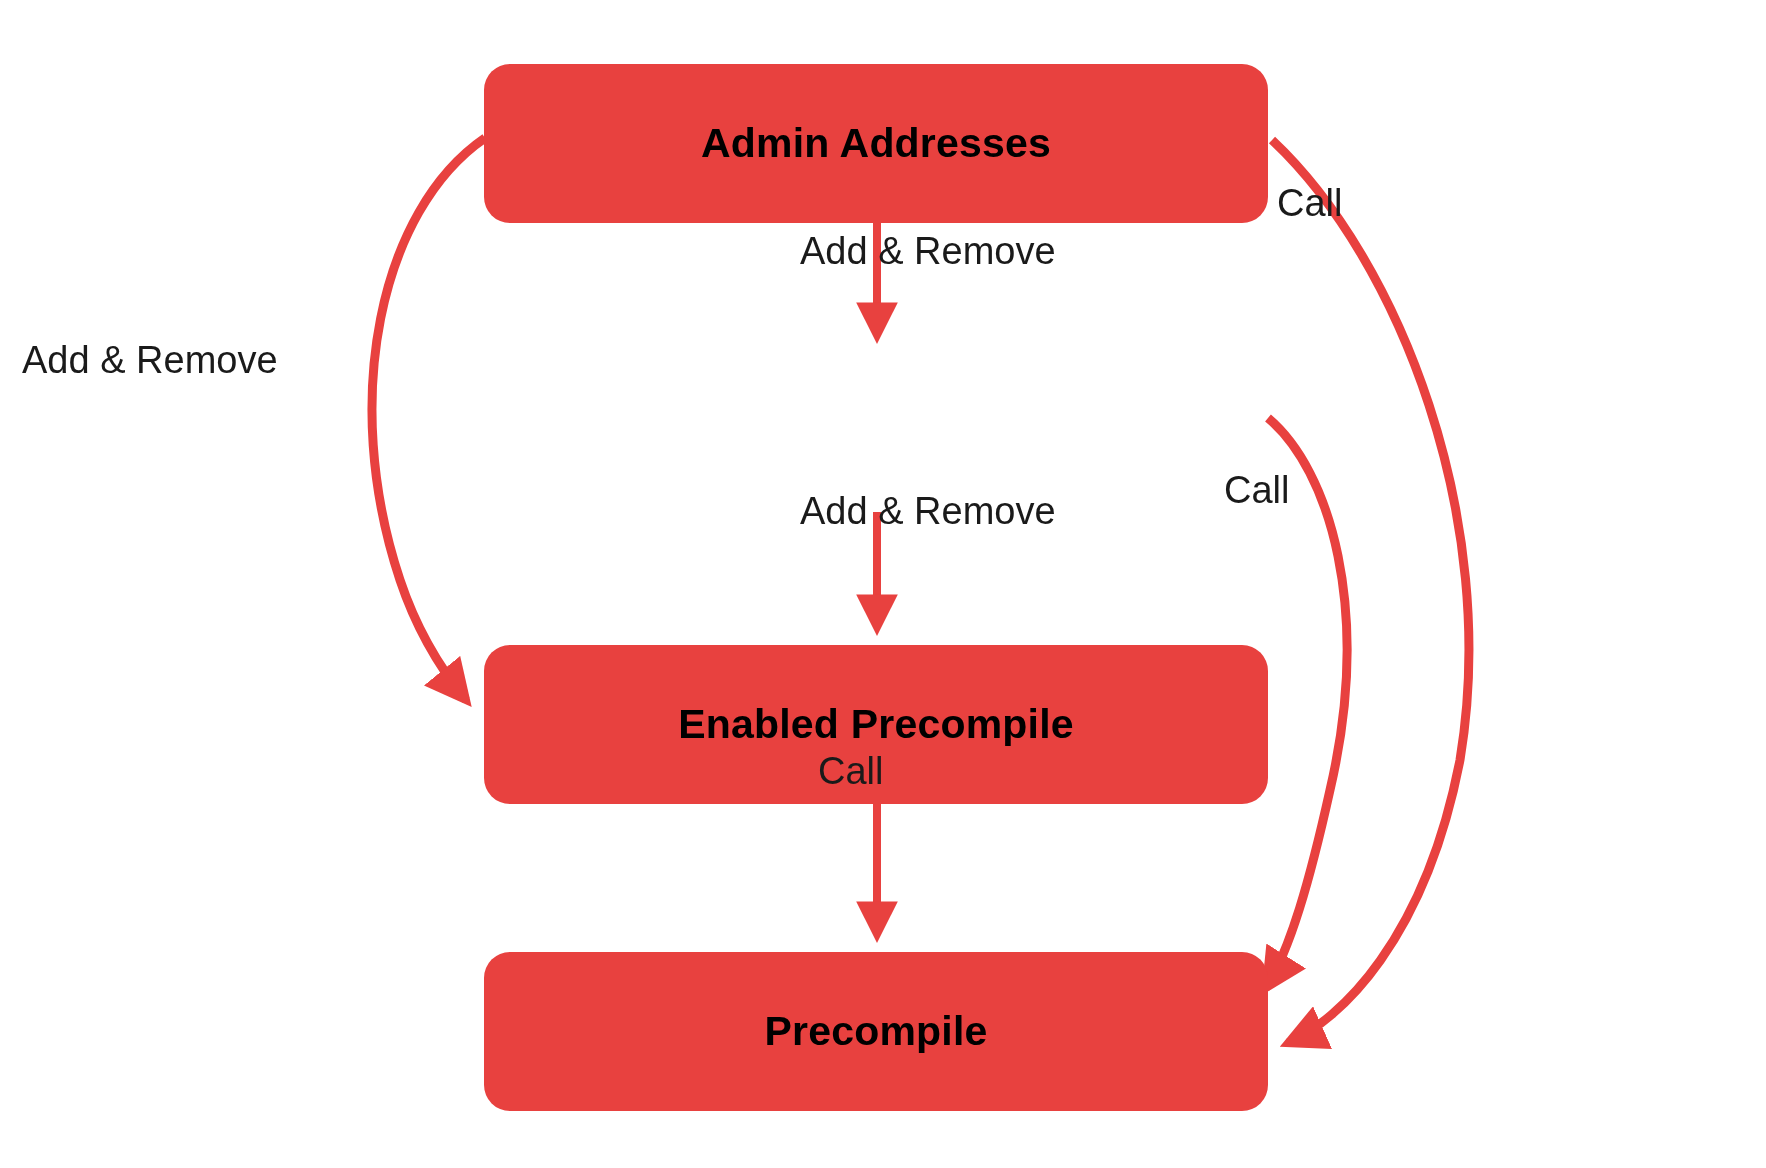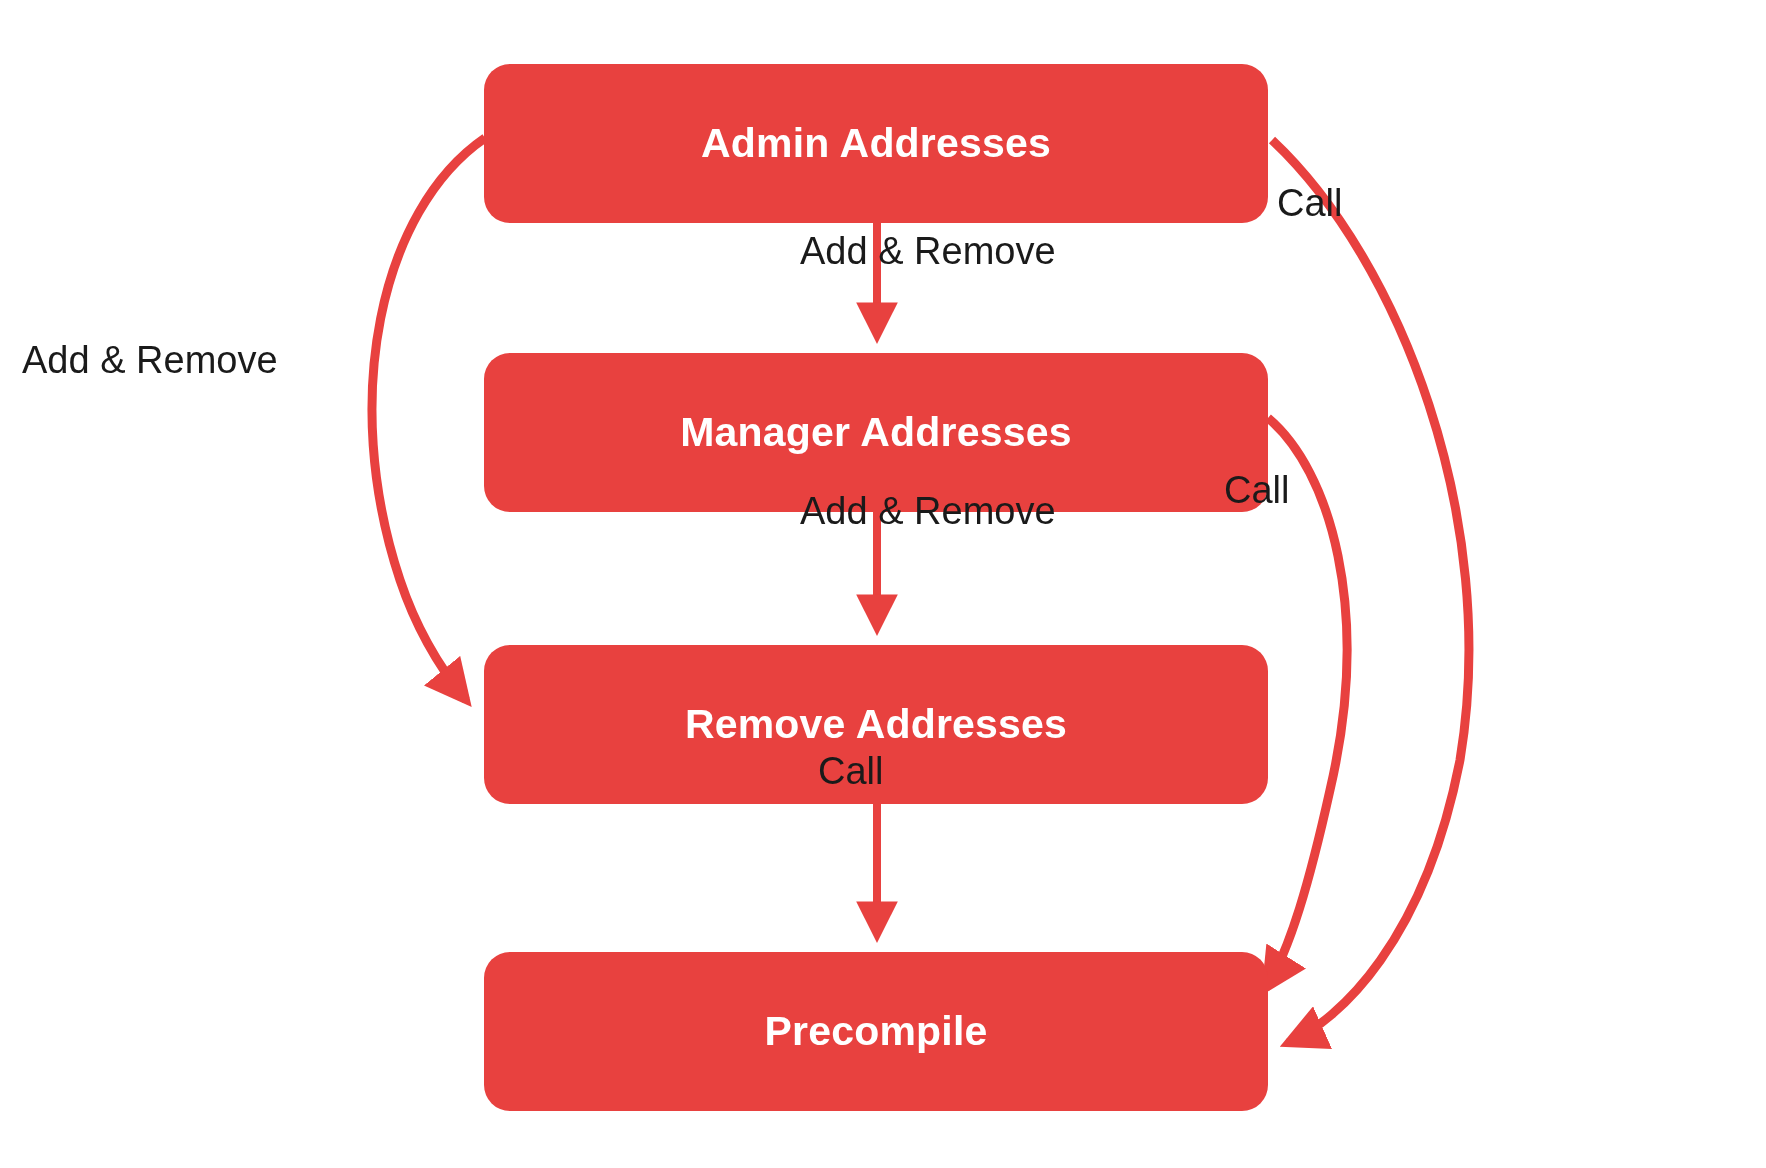--- a/index.html
+++ b/index.html
@@ -18,21 +18,21 @@
   .node {
     position: absolute;
     background: #E8413F;
     border-radius: 26px;
     display: flex;
     align-items: center;
     justify-content: center;
     box-sizing: border-box;
   }
   .node-label {
-    color: #ffffff;
+    color: #000000;
     font-weight: bold;
     font-size: 41px;
     letter-spacing: 0.2px;
     line-height: 1;
     white-space: nowrap;
     font-family: "Liberation Sans", sans-serif;
   }
   .edge-label {
     position: absolute;
     color: #1a1a1a;
@@ -73,26 +73,23 @@
 
     <path d="M1268,418 C 1330,470 1372,610 1330,790 C 1310,880 1290,950 1266,988" fill="none" stroke="#E8413F" stroke-width="9" marker-end="url(#arrowhead)"></path>
 
     <path d="M1272,140 C 1400,260 1500,520 1460,760 C 1425,940 1340,1020 1288,1043" fill="none" stroke="#E8413F" stroke-width="9" marker-end="url(#arrowhead)"></path>
   </svg>
 
   <div class="node" style="left:484px; top:64px; width:784px; height:159px;">
     <span class="node-label">Admin Addresses</span>
   </div>
 
-  <div class="node" style="left:484px; top:353px; width:784px; height:159px;">
-    <span class="node-label">Manager Addresses</span>
-  </div>
 
   <div class="node" style="left:484px; top:645px; width:784px; height:159px;">
-    <span class="node-label">Remove Addresses</span>
+    <span class="node-label">Enabled Precompile</span>
   </div>
 
   <div class="node" style="left:484px; top:952px; width:784px; height:159px;">
     <span class="node-label">Precompile</span>
   </div>
 
   <div class="edge-label" style="left:800px; top:232px;">Add &amp; Remove</div>
 
   <div class="edge-label" style="left:800px; top:492px;">Add &amp; Remove</div>
 

